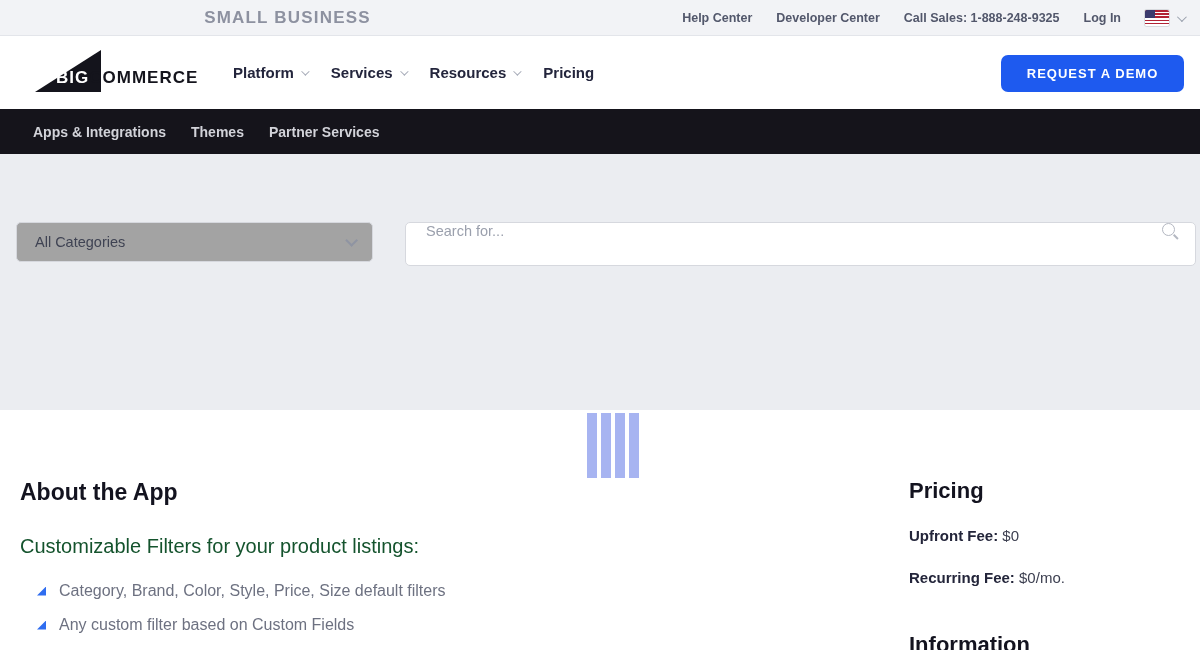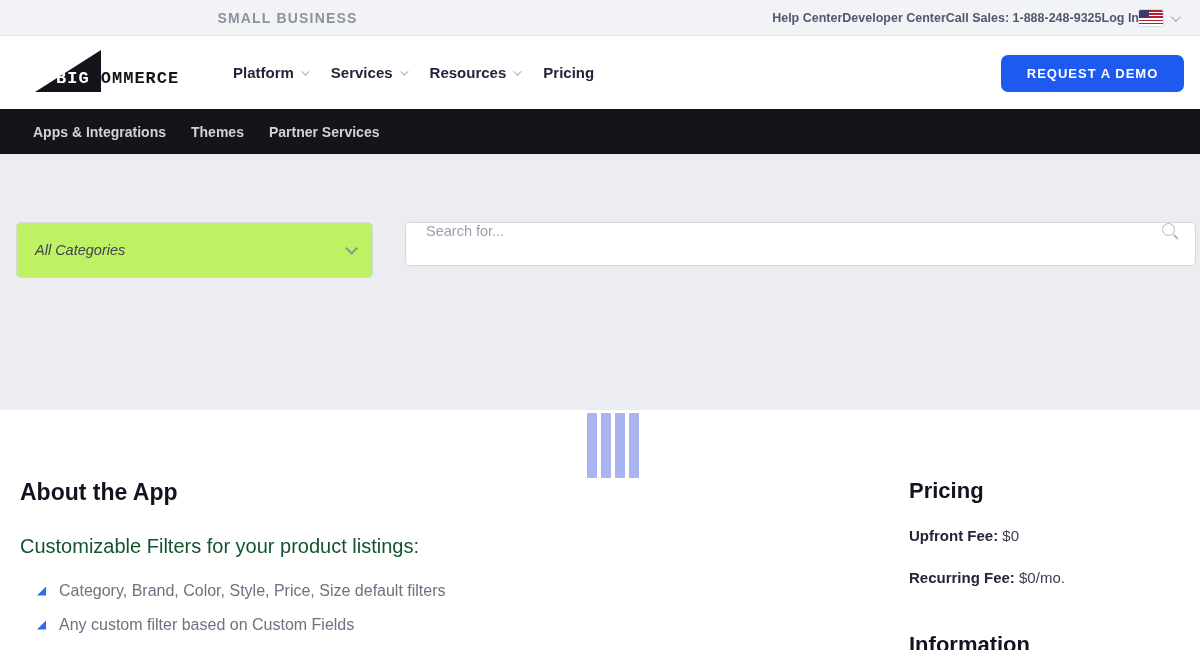--- a/index.html
+++ b/index.html
@@ -7,34 +7,34 @@
   body { font-family:"Liberation Sans", sans-serif; background:#ffffff; position:relative; }
 
   
   .topbar { position:absolute; top:0; left:0; width:1200px; height:36px;
             background:#f2f3f6; border-bottom:1px solid #e3e5ea; z-index:5; }
   .tab-enterprise { position:absolute; left:28px; top:0; width:167px; height:37px;
             background:#ffffff; display:flex; align-items:center; justify-content:center;
             font-size:11.5px; font-weight:700; letter-spacing:1.2px; color:#252838; cursor:pointer; }
   .tab-small { position:absolute; left:195px; top:0; width:185px; height:36px;
             display:flex; align-items:center; justify-content:center;
-            font-size:14px; font-weight:600; letter-spacing:1.2px; color:#8d91a0; cursor:pointer; }
-  .topbar-right { position:absolute; right:22px; top:0; height:36px;
-            display:flex; align-items:center; }
+            font-size:17px; font-weight:600; letter-spacing:1.2px; color:#8d91a0; cursor:pointer; }
+  .topbar-right { position:absolute; right:16px; top:0; height:36px;
+            display:flex; align-items:center; gap:24px; }
   .toplink { font-size:12.5px; font-weight:600; color:#52576b; cursor:pointer; white-space:nowrap; }
   .lang { display:flex; align-items:center; gap:8px; cursor:pointer; }
   .flag { width:24px; height:16px; position:relative; border-radius:2px; overflow:hidden;
           background:repeating-linear-gradient(#b22234 0 1.6px, #ffffff 1.6px 3.2px); box-shadow:0 0 0 1px #d8dade; }
   .flag .canton { position:absolute; left:0; top:0; width:10px; height:8px; background:#3c3b6e; }
   .caret-sm { width:7px; height:7px; border-right:1.5px solid #9aa0ad; border-bottom:1.5px solid #9aa0ad;
           transform:rotate(45deg) translateY(-2px); }
 
   
   .mainnav { position:absolute; top:36px; left:0; width:1200px; height:73px; background:#ffffff; }
-  .logo { position:absolute; left:35px; top:14px; width:230px; height:44px; cursor:pointer;font-family:Liberation Mono, monospace; }
+  .logo { position:absolute; left:35px; top:14px; width:230px; height:44px; cursor:pointer; }
   .logo-triangle { position:absolute; left:0; bottom:2px; width:66px; height:42px; background:#14141c;
           -webkit-clip-path:polygon(0 100%, 100% 0, 100% 100%); clip-path:polygon(0 100%, 100% 0, 100% 100%); }
   .logo-text { position:absolute; left:21px; bottom:6px; font-size:17px; font-weight:700;
           letter-spacing:1px; white-space:nowrap; }
   .logo-text .big { color:#ffffff; }
   .logo-text .commerce { color:#14141c; }
   .navmenu { position:absolute; left:233px; top:0; height:73px; display:flex; align-items:center; gap:24px; }
   .navitem { display:flex; align-items:center; gap:7px; font-size:15px; font-weight:700;
           color:#23253c; cursor:pointer; }
   .caret-nav { width:6px; height:6px; border-right:1.5px solid #a6abb8; border-bottom:1.5px solid #a6abb8;
@@ -43,23 +43,23 @@
           border:none; border-radius:7px; color:#ffffff; font-family:inherit; font-size:13px;
           font-weight:700; letter-spacing:1px; cursor:pointer; }
 
   
   .subnav { position:absolute; top:109px; left:0; width:1200px; height:45px; background:#15141b;
           display:flex; align-items:center; gap:25px; padding-left:33px; }
   .subnav-item { font-size:14px; font-weight:600; color:#d2d3d9; cursor:pointer; white-space:nowrap; }
 
   
   .graysec { position:absolute; top:154px; left:0; width:1200px; height:256px; background:#ebedf1; }
-  .dropdown { position:absolute; left:16px; top:68px; width:357px; height:56px; background:#bef264;
+  .dropdown { position:absolute; left:16px; top:68px; width:357px; height:40px; background:#a3a3a3;
           border:1px solid #d6d8de; border-radius:5px; display:flex; align-items:center;
-          justify-content:space-between; padding:0 18px; cursor:pointer;font-style:italic; }
+          justify-content:space-between; padding:0 18px; cursor:pointer; }
   .dropdown-label { font-size:14.5px; color:#3f4353; }
   .chev-dd { width:9px; height:9px; border-right:2px solid #8f94a2; border-bottom:2px solid #8f94a2;
           transform:rotate(45deg) translateY(-3px); }
   .searchbox { position:absolute; left:405px; top:68px; width:791px; height:44px; background:#ffffff;
           border:1px solid #d6d8de; border-radius:5px; display:flex; align-items:flex-start; padding:0 20px; }
   .searchbox input { flex:1; border:none; outline:none; font-family:inherit; font-size:14.5px;
           color:#3f4353; background:transparent; }
   .searchbox input::placeholder { color:#9ba0ad; }
   .mag { position:relative; width:13px; height:13px; border:1.5px solid #b3b7c1; border-radius:50%; }
   .mag::after { content:""; position:absolute; width:6px; height:1.5px; background:#b3b7c1;

